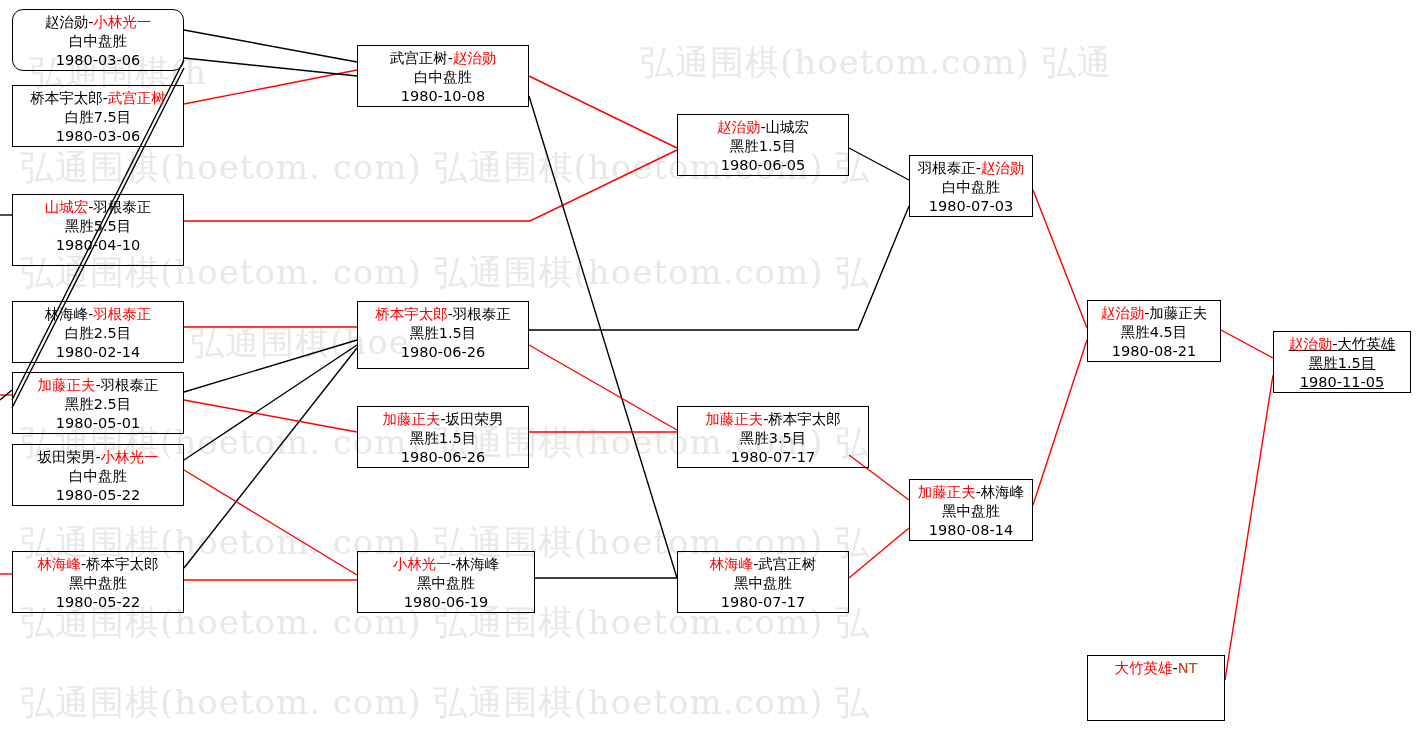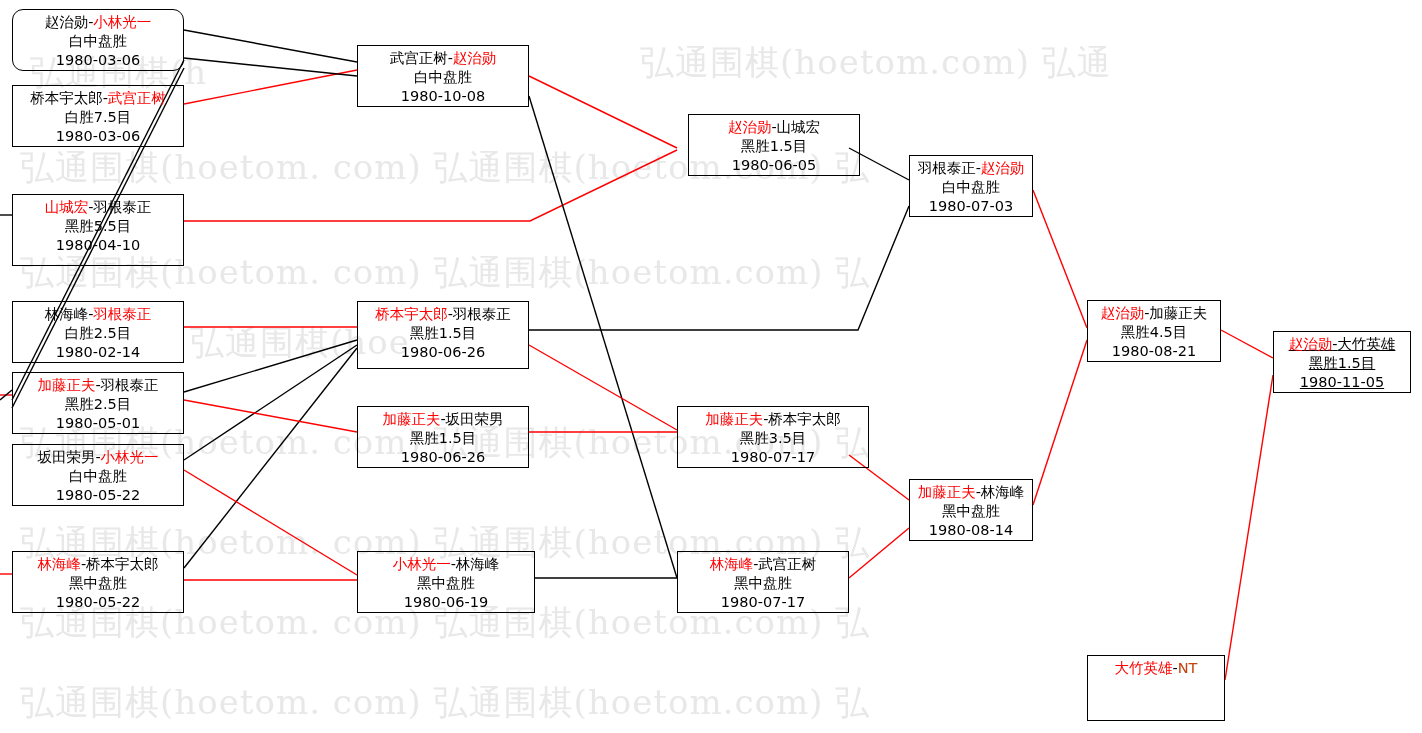--- a/index.html
+++ b/index.html
@@ -155,21 +155,21 @@
       <div class="node" style="left: 357px; top: 406px; width: 172px; height: 62px;">
         <span class="ln"><span style="color: rgb(255, 0, 0);">加藤正夫</span><span>-</span><span style="color: rgb(0, 0, 0);">坂田荣男</span></span>
         <span class="ln">黑胜1.5目</span>
         <span class="ln">1980-06-26</span>
       </div>
       <div class="node" style="left: 357px; top: 551px; width: 178px; height: 62px;">
         <span class="ln"><span style="color: rgb(255, 0, 0);">小林光一</span><span>-</span><span style="color: rgb(0, 0, 0);">林海峰</span></span>
         <span class="ln">黑中盘胜</span>
         <span class="ln">1980-06-19</span>
       </div>
-      <div class="node" style="left: 677px; top: 114px; width: 172px; height: 62px; margin-left: 11px;">
+      <div class="node" style="left: 677px; top: 114px; width: 172px; height: 62px;">
         <span class="ln"><span style="color: rgb(255, 0, 0);">赵治勋</span><span>-</span><span style="color: rgb(0, 0, 0);">山城宏</span></span>
         <span class="ln">黑胜1.5目</span>
         <span class="ln">1980-06-05</span>
       </div>
       <div class="node" style="left: 677px; top: 406px; width: 192px; height: 62px;">
         <span class="ln"><span style="color: rgb(255, 0, 0);">加藤正夫</span><span>-</span><span style="color: rgb(0, 0, 0);">桥本宇太郎</span></span>
         <span class="ln">黑胜3.5目</span>
         <span class="ln">1980-07-17</span>
       </div>
       <div class="node" style="left: 677px; top: 551px; width: 172px; height: 62px;">

